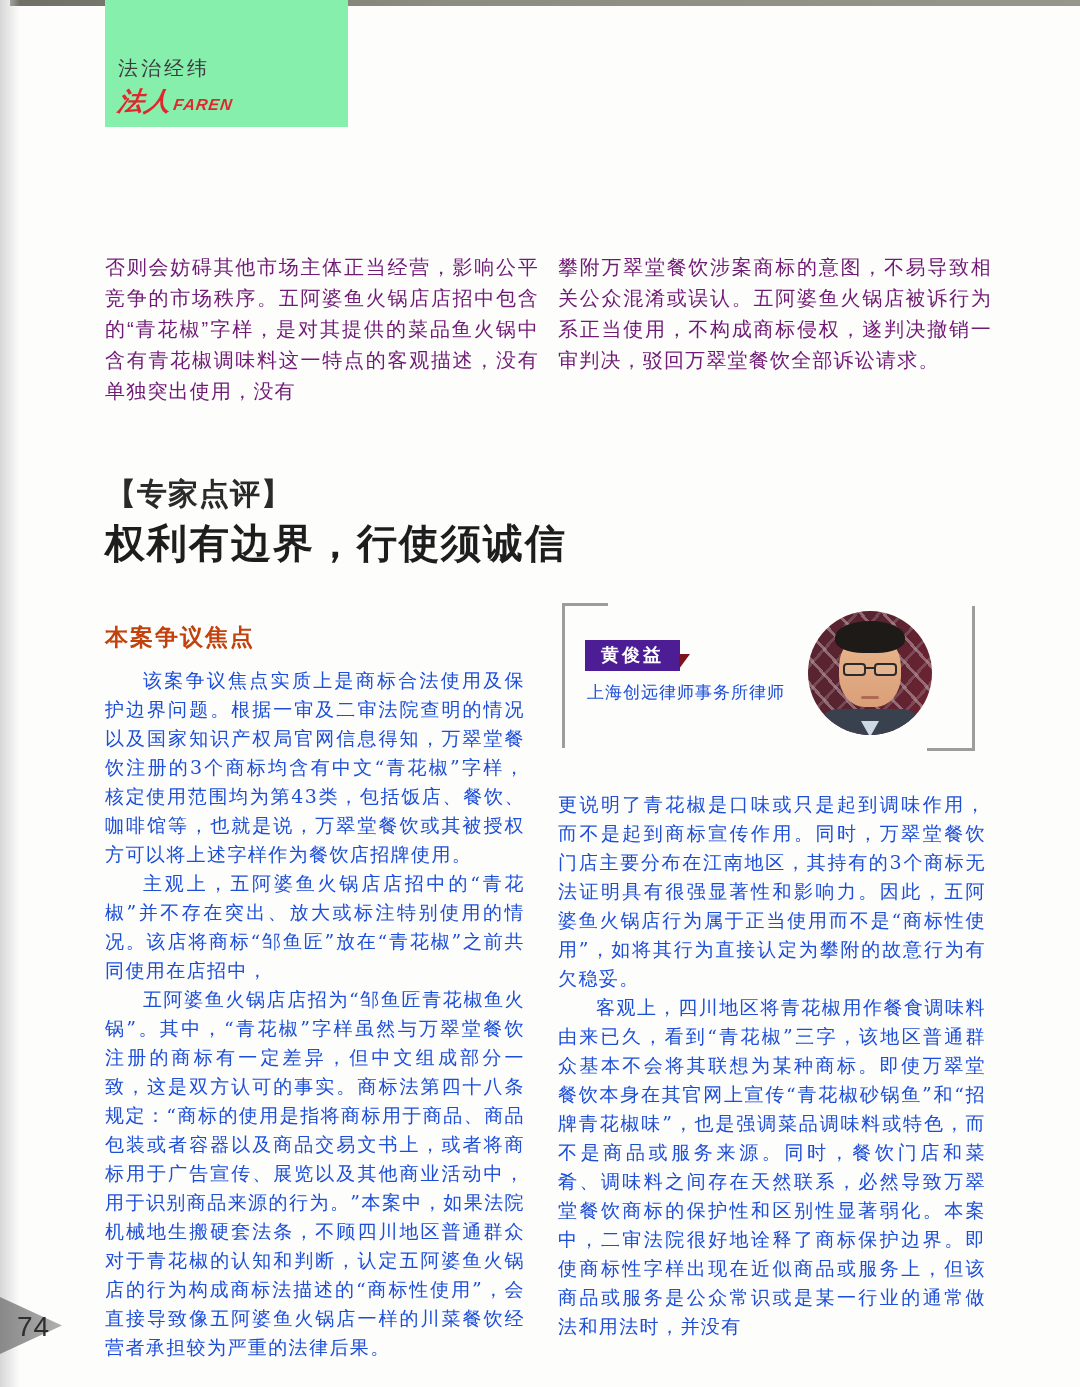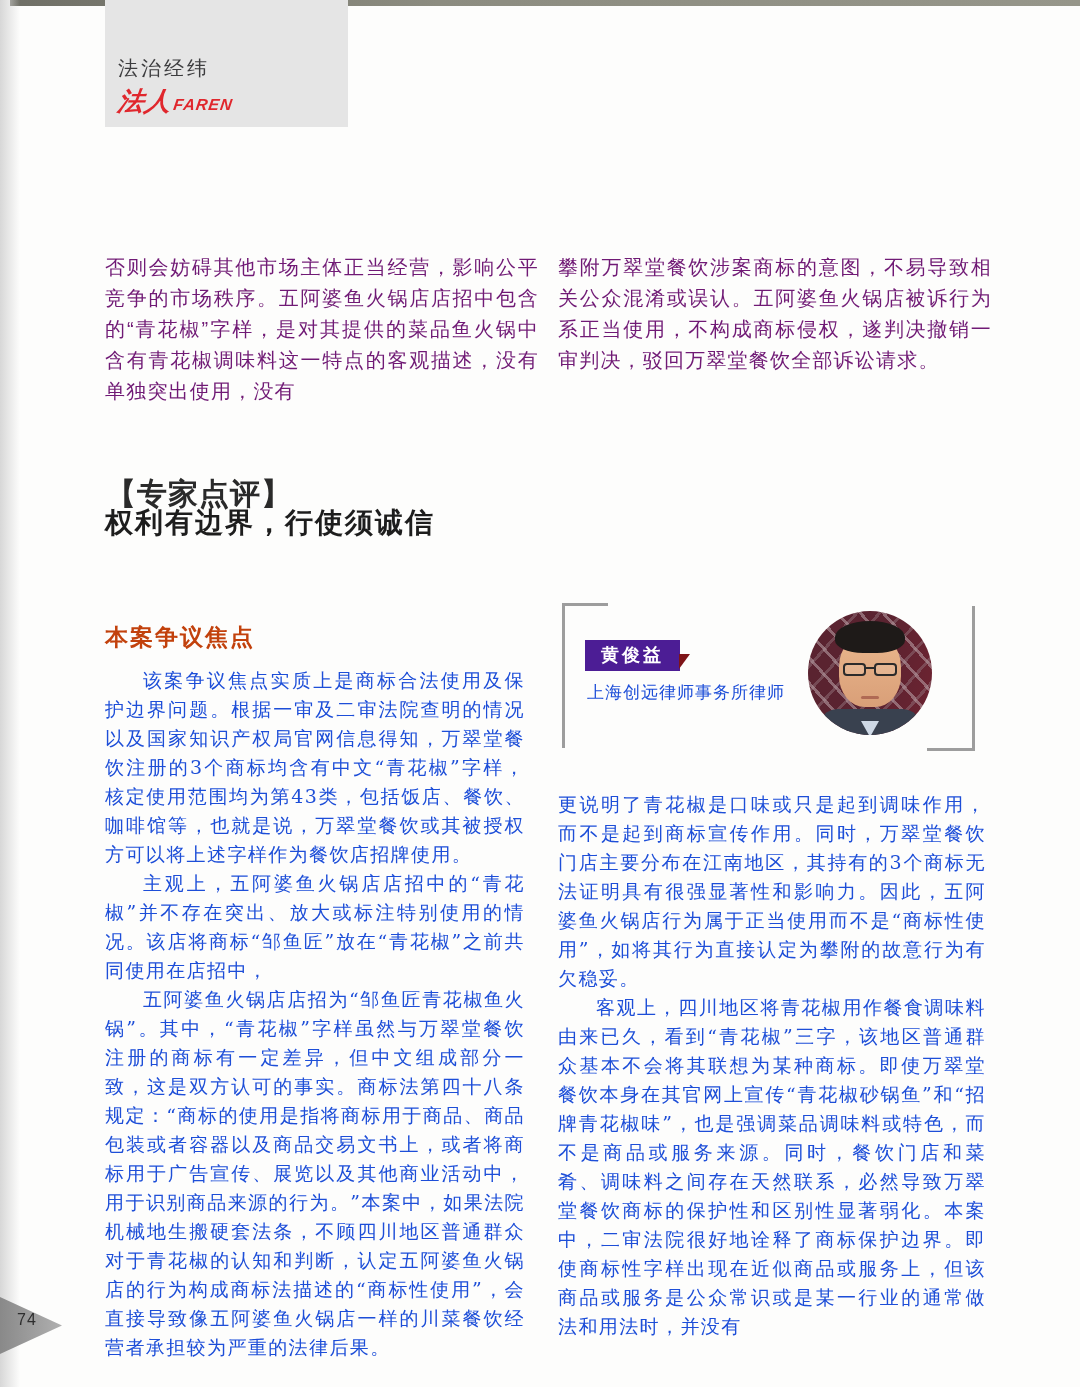--- a/index.html
+++ b/index.html
@@ -20,21 +20,21 @@
   }
   
   .left-shade {
     position: absolute; left: 0; top: 0; bottom: 0; width: 20px;
     background: linear-gradient(90deg, #d7d7d7, rgba(255,255,255,0));
     pointer-events: none;
   }
   
   .masthead {
     position: absolute; left: 105px; top: 0; width: 243px; height: 127px;
-    background: #e5e5e5;
+    background: #86efac;
     display: flex; flex-direction: column; justify-content: flex-end;
     padding: 0 0 8px 13px;
   }
   .masthead-section {
     font-size: 20px; color: #3d3d3f; letter-spacing: 3px; line-height: 1.2;
   }
   .masthead-logo {
     margin-top: 4px;
     display: flex; align-items: baseline;
     transform: skewX(-8deg);
@@ -51,22 +51,22 @@
   }
   .intro.col-a { left: 105px; width: 434px; }
   .intro.col-b { left: 558px; width: 434px; }
 
   
   .kicker {
     position: absolute; left: 106px; top: 474px;
     font-size: 30px; font-weight: bold; color: #2a2a2a; letter-spacing: 1px;
   }
   .headline {
-    position: absolute; left: 105px; top: 504px;
-    font-size: 28px; font-weight: bold; color: #1d1d1d; letter-spacing: 2px;
+    position: absolute; left: 105px; top: 516px;
+    font-size: 40px; font-weight: bold; color: #1d1d1d; letter-spacing: 2px;
     font-family: "Liberation Sans", sans-serif;
   }
   .focus-heading {
     position: absolute; left: 105px; top: 622px; width: 420px;
     font-family: "DejaVu Serif", serif;
     font-size: 23px; font-weight: bold; color: #c2410c; letter-spacing: 2px;
   }
 
   
   .body {
@@ -148,21 +148,21 @@
   }
 
   
   .page-arrow {
     position: absolute; left: 0; top: 1297px; width: 62px; height: 57px;
     background: linear-gradient(90deg, #898989, #b0b0b0);
     clip-path: polygon(0 0, 100% 50%, 0 100%);
   }
   .page-number {
     position: absolute; left: 17px; top: 1311px;
-    font-size: 16px; color: #2e2e2e; letter-spacing: 1px;
+    font-size: 28px; color: #2e2e2e; letter-spacing: 1px;
   }
 </style>
 </head>
 <body>
 
 <div class="page">
 
   <div class="top-bar"></div>
   <div class="left-shade"></div>
 

